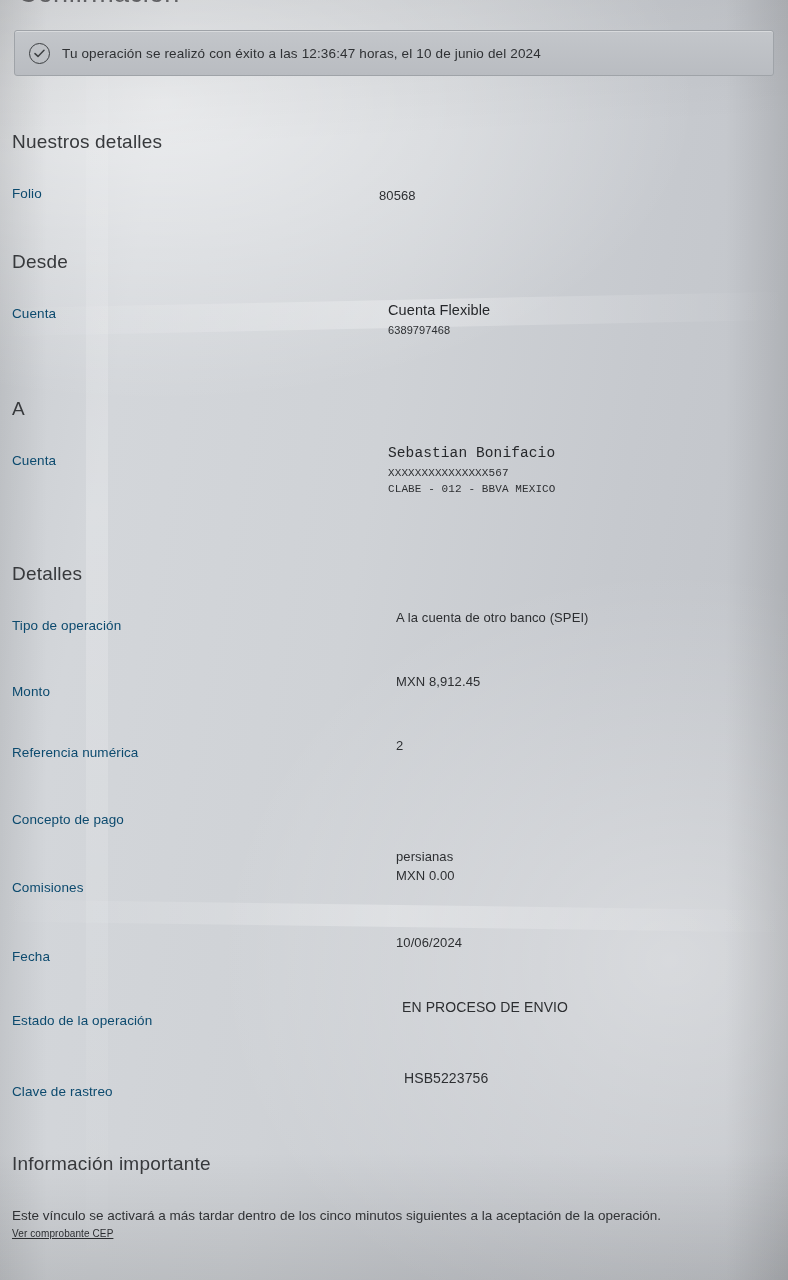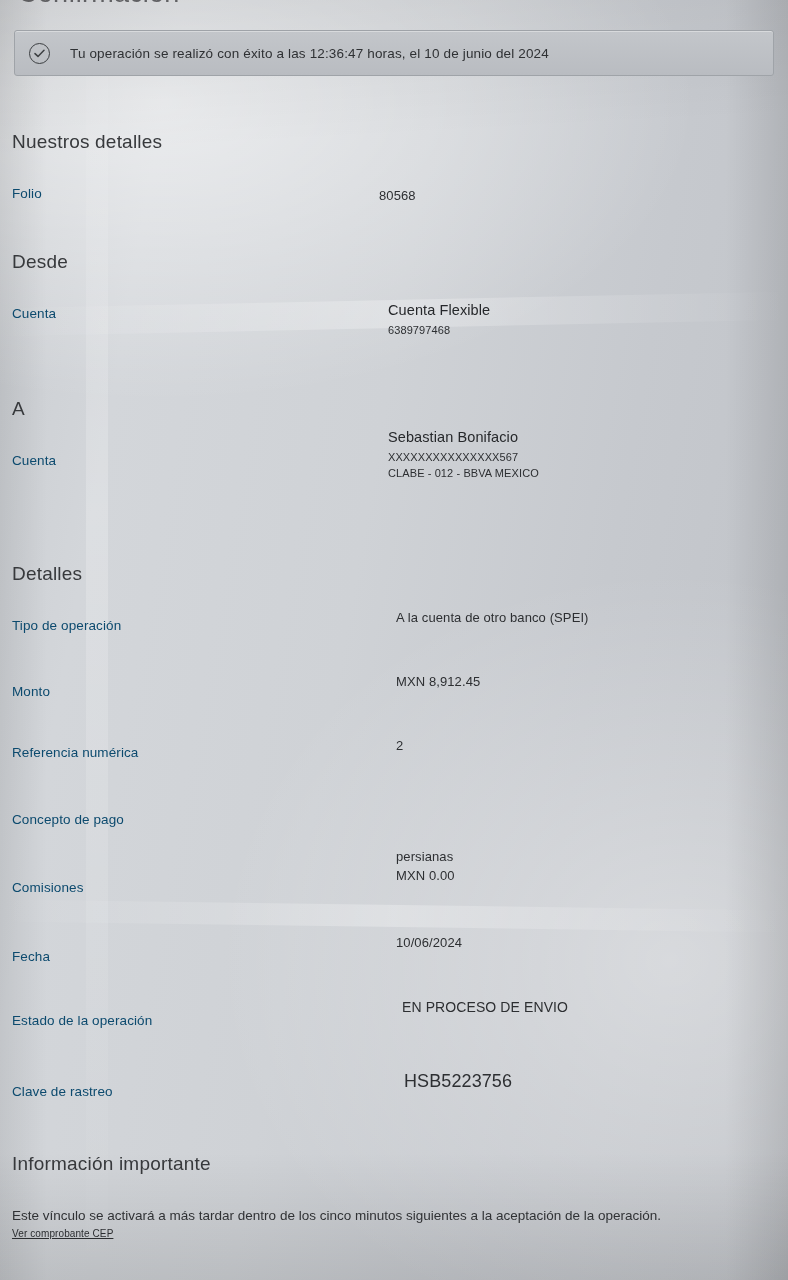--- a/index.html
+++ b/index.html
@@ -58,21 +58,21 @@
     letter-spacing: 0.2px;
     opacity: 0.75;
   }
 
   
   .banner {
     margin: 14px 2px 0 2px;
     height: 44px;
     display: flex;
     align-items: center;
-    gap: 20px;
+    gap: 12px;
     padding: 0 14px;
     background: linear-gradient(180deg, #c3c6ca 0%, #b9bcc1 100%);
     border: 1px solid #9fa3a8;
     border-radius: 3px;
     box-shadow: inset 0 1px 0 rgba(255,255,255,0.35);
   }
   .check-icon {
     width: 19px;
     height: 19px;
     border-radius: 50%;
@@ -124,21 +124,21 @@
   .h-nuestros   { left: 12px; top: 131px; }
   .r-folio-l    { left: 12px; top: 186px; }
   .r-folio-v    { left: 379px; top: 186px; }
 
   .h-desde      { left: 12px; top: 251px; }
   .r-desde-l    { left: 12px; top: 306px; }
   .r-desde-v    { left: 388px; top: 300px; }
 
   .h-a          { left: 12px; top: 398px; }
   .r-a-l        { left: 12px; top: 453px; }
-  .r-a-v        { left: 388px; top: 427px; }
+  .r-a-v        { left: 388px; top: 443px; font-family: Liberation Mono, monospace; }
 
   .h-detalles   { left: 12px; top: 563px; }
 
   .d-row-l      { left: 12px; }
   .d-row-v      { left: 396px; }
 
   
   .h-info       { left: 12px; top: 1153px; }
   .info-text    { left: 12px; top: 1208px; font-size: 13.5px; color: #303235; text-align: right; }
   .info-link    {
@@ -222,19 +222,19 @@
   <div class="label abs d-row-l" style="top:880px">Comisiones</div>
   <div class="value abs d-row-v" style="top:866px">MXN 0.00</div>
 
   <div class="label abs d-row-l" style="top:949px">Fecha</div>
   <div class="value abs d-row-v" style="top:933px">10/06/2024</div>
 
   <div class="label abs d-row-l" style="top:1013px">Estado de la operación</div>
   <div class="value abs" style="left:402px; top:997px; font-size:14px">EN PROCESO DE ENVIO</div>
 
   <div class="label abs d-row-l" style="top:1084px">Clave de rastreo</div>
-  <div class="value abs" style="left:404px; top:1068px; font-size:18px">HSB5223756</div>
+  <div class="value abs" style="left:404px; top:1068px; font-size:14px">HSB5223756</div>
 
   <h2 class="section abs h-info">Información importante</h2>
   <div class="abs info-text">Este vínculo se activará a más tardar dentro de los cinco minutos siguientes a la aceptación de la operación.</div>
   <a class="abs info-link" href="#">Ver comprobante CEP</a>
 
 </div>
 
 </body></html>

